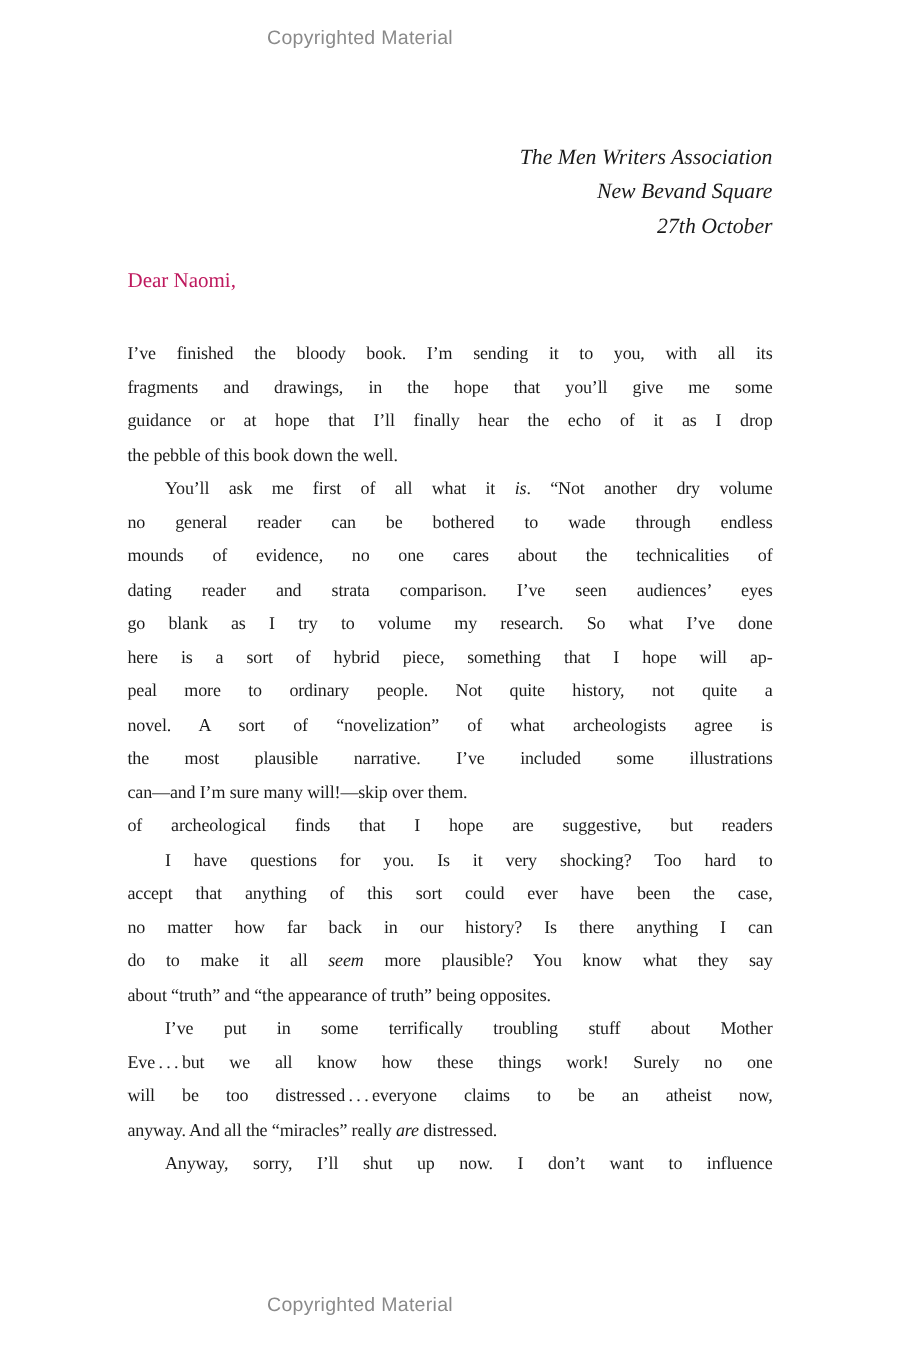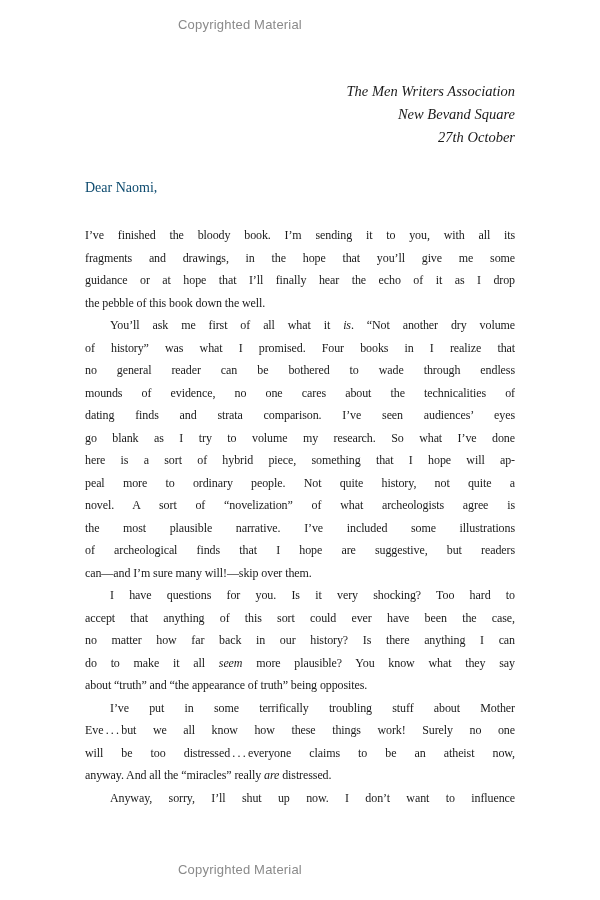--- a/index.html
+++ b/index.html
@@ -23,34 +23,34 @@
     text-align: center;
     font-family: "Liberation Sans", sans-serif;
     font-size: 13px;
     color: #8a8a8a;
     letter-spacing: 0.2px;
   }
   .copyright.top { top: 17px; }
   .copyright.bottom { top: 862px; }
   .letterhead {
     position: absolute;
-    top: 80px;
+    top: 94px;
     right: 85px;
     text-align: right;
     font-style: italic;
     font-size: 14.5px;
     line-height: 23px;
     color: #1a1a1a;
   }
   .salutation {
     position: absolute;
     left: 85px;
     top: 180px;
     font-size: 14px;
-    color: #0c4a6e;
+    color: #be185d;
   }
   .letter-body {
     position: absolute;
     left: 85px;
     top: 224px;
     width: 430px;
     font-size: 12px;
     line-height: 22.5px;
     letter-spacing: -0.1px;
     color: #1a1a1a;
@@ -76,31 +76,30 @@
   </div>
 
   <div class="salutation">Dear Naomi,</div>
 
   <div class="letter-body" id="letter-body">
       <div class="line"><span>I’ve finished the bloody book. I’m sending it to you, with all its</span></div>
       <div class="line"><span>fragments and drawings, in the hope that you’ll give me some</span></div>
       <div class="line"><span>guidance or at hope that I’ll finally hear the echo of it as I drop</span></div>
       <div class="line last"><span>the pebble of this book down the well.</span></div>
       <div class="line indent"><span>You’ll ask me first of all what it </span><em>is</em><span>. “Not another dry volume</span></div>
-      <div class="line"><span>of history” was what I promised. Four books in I realize that</span></div>
       <div class="line"><span>no general reader can be bothered to wade through endless</span></div>
       <div class="line"><span>mounds of evidence, no one cares about the technicalities of</span></div>
-      <div class="line"><span>dating finds and strata comparison. I’ve seen audiences’ eyes</span></div>
+      <div class="line"><span>dating reader and strata comparison. I’ve seen audiences’ eyes</span></div>
       <div class="line"><span>go blank as I try to volume my research. So what I’ve done</span></div>
       <div class="line"><span>here is a sort of hybrid piece, something that I hope will ap-</span></div>
       <div class="line"><span>peal more to ordinary people. Not quite history, not quite a</span></div>
       <div class="line"><span>novel. A sort of “novelization” of what archeologists agree is</span></div>
       <div class="line"><span>the most plausible narrative. I’ve included some illustrations</span></div>
+      <div class="line last"><span>can—and I’m sure many will!—skip over them.</span></div>
       <div class="line"><span>of archeological finds that I hope are suggestive, but readers</span></div>
-      <div class="line last"><span>can—and I’m sure many will!—skip over them.</span></div>
       <div class="line indent"><span>I have questions for you. Is it very shocking? Too hard to</span></div>
       <div class="line"><span>accept that anything of this sort could ever have been the case,</span></div>
       <div class="line"><span>no matter how far back in our history? Is there anything I can</span></div>
       <div class="line"><span>do to make it all </span><em>seem</em><span> more plausible? You know what they say</span></div>
       <div class="line last"><span>about “truth” and “the appearance of truth” being opposites.</span></div>
       <div class="line indent"><span>I’ve put in some terrifically troubling stuff about Mother</span></div>
       <div class="line"><span>Eve . . . but we all know how these things work! Surely no one</span></div>
       <div class="line"><span>will be too distressed . . . everyone claims to be an atheist now,</span></div>
       <div class="line last"><span>anyway. And all the “miracles” really </span><em>are</em><span> distressed.</span></div>
       <div class="line indent"><span>Anyway, sorry, I’ll shut up now. I don’t want to influence</span></div>

